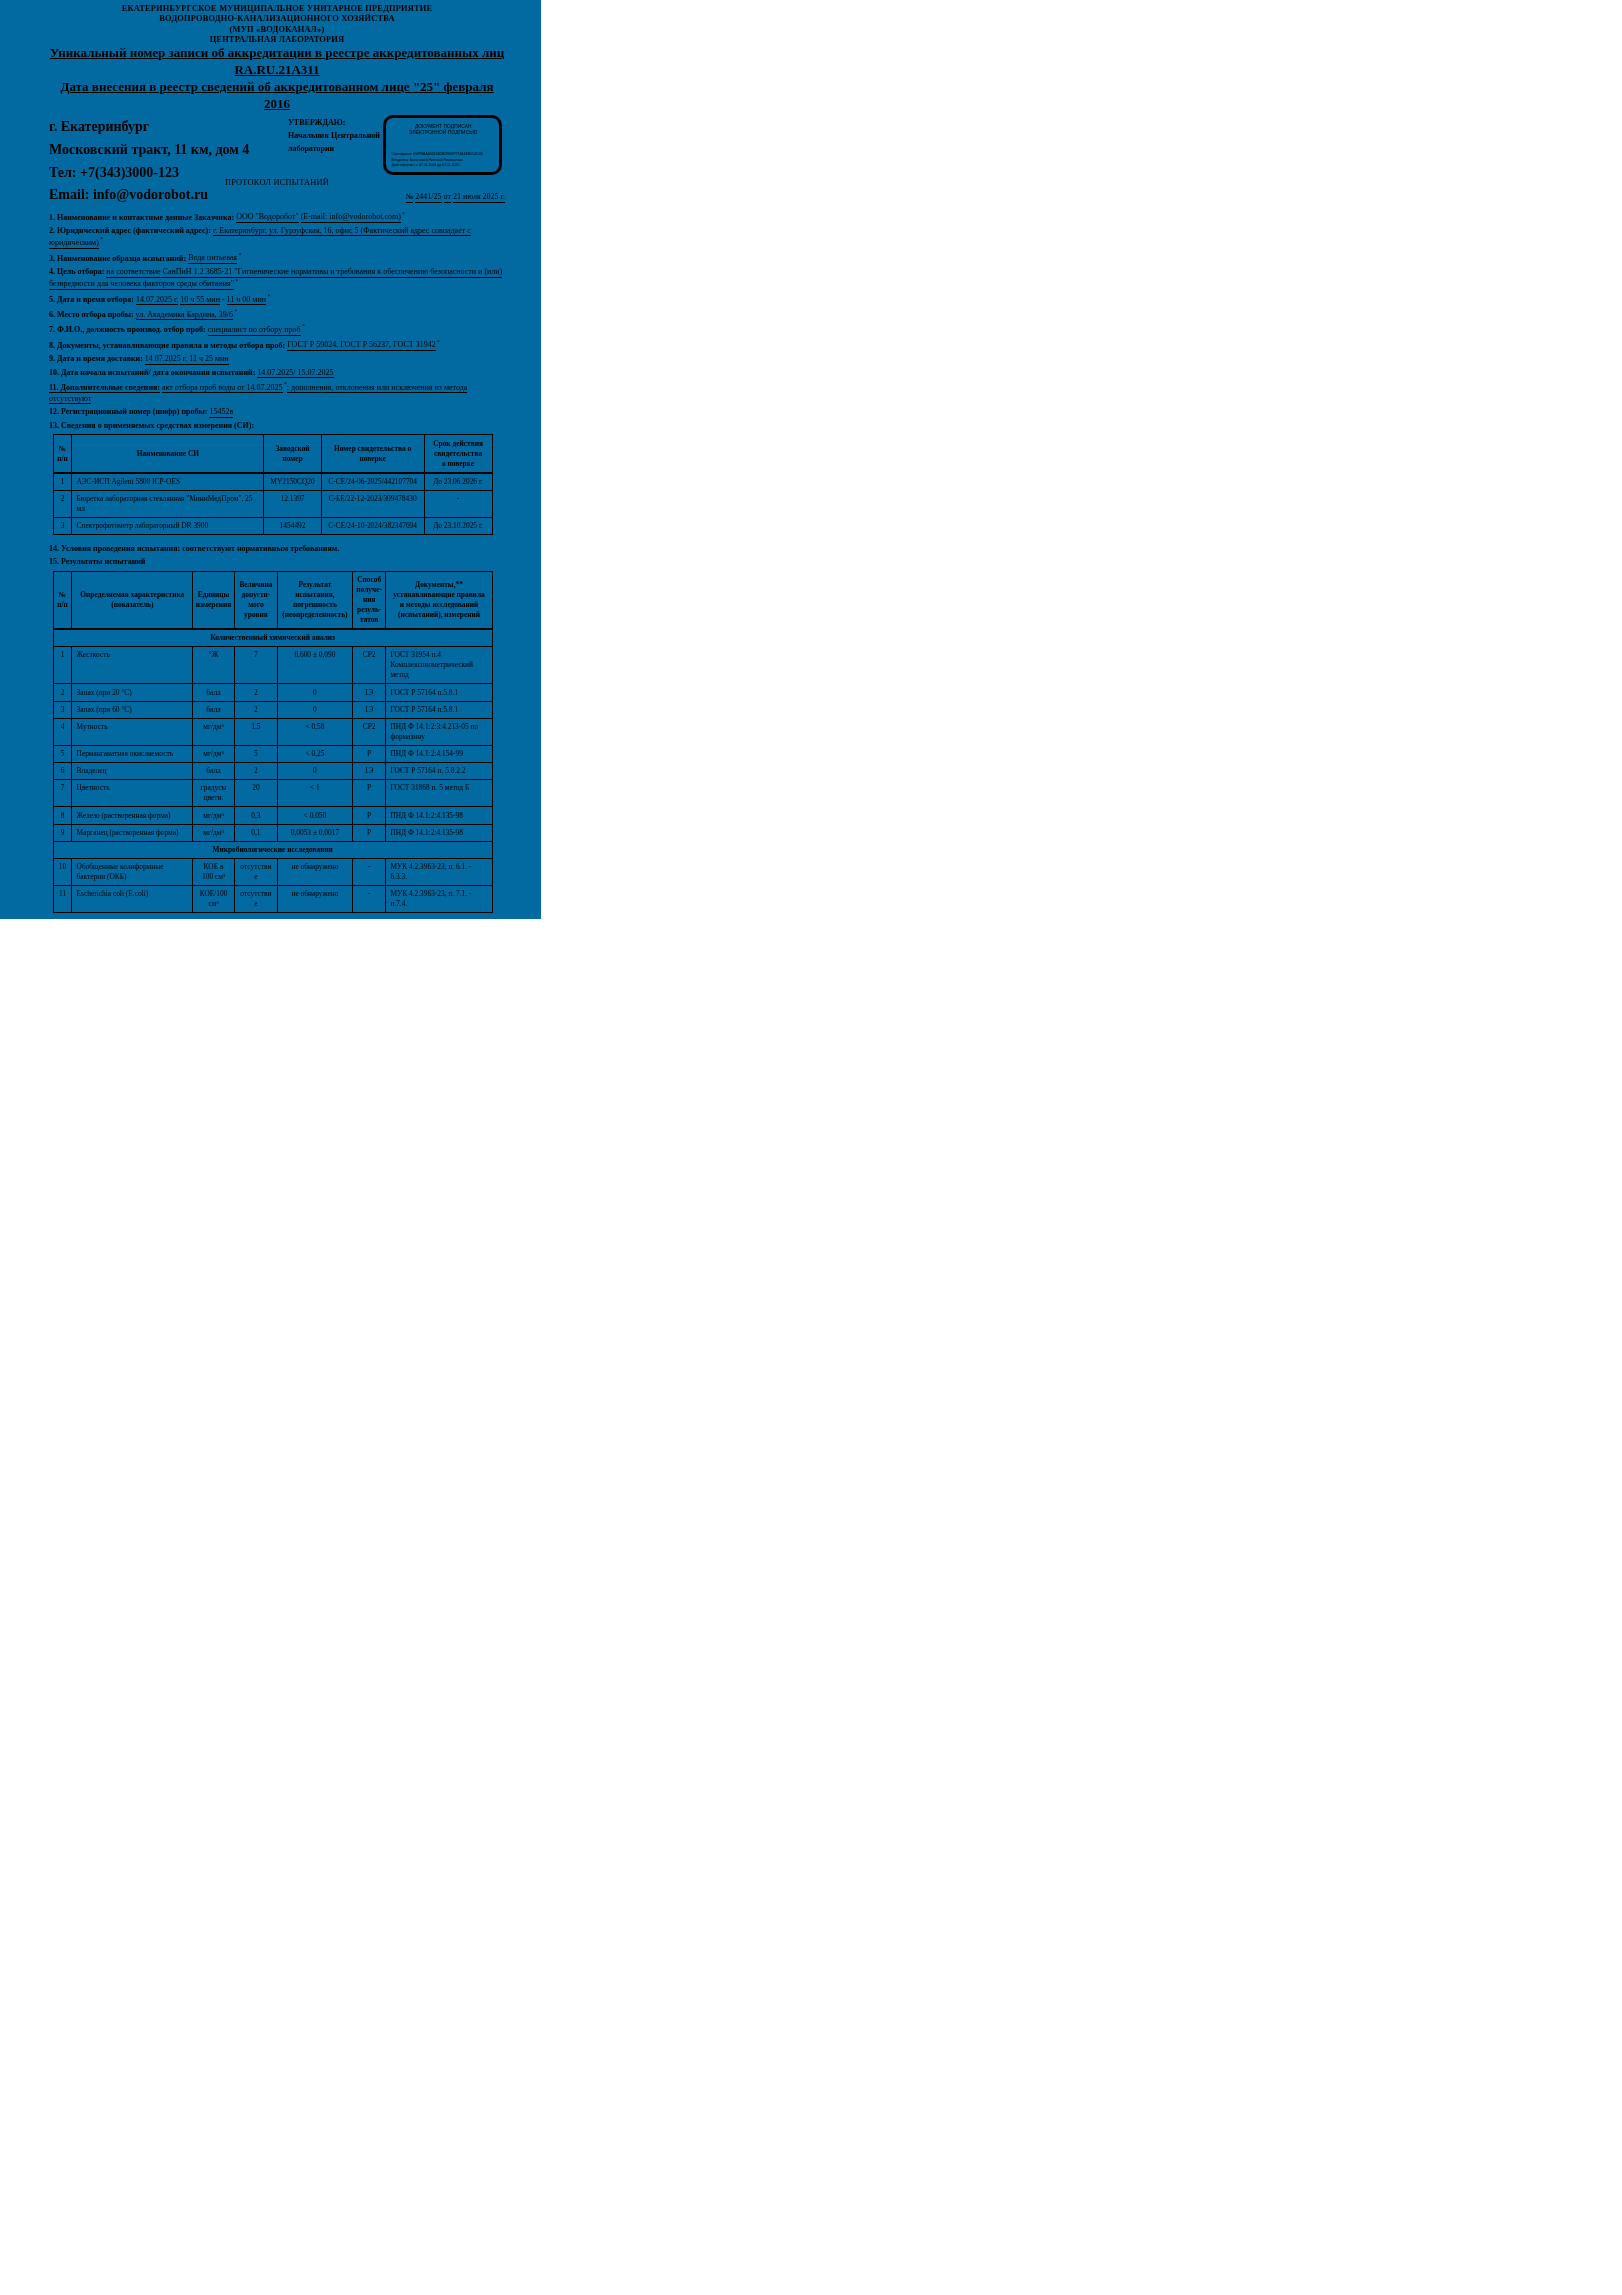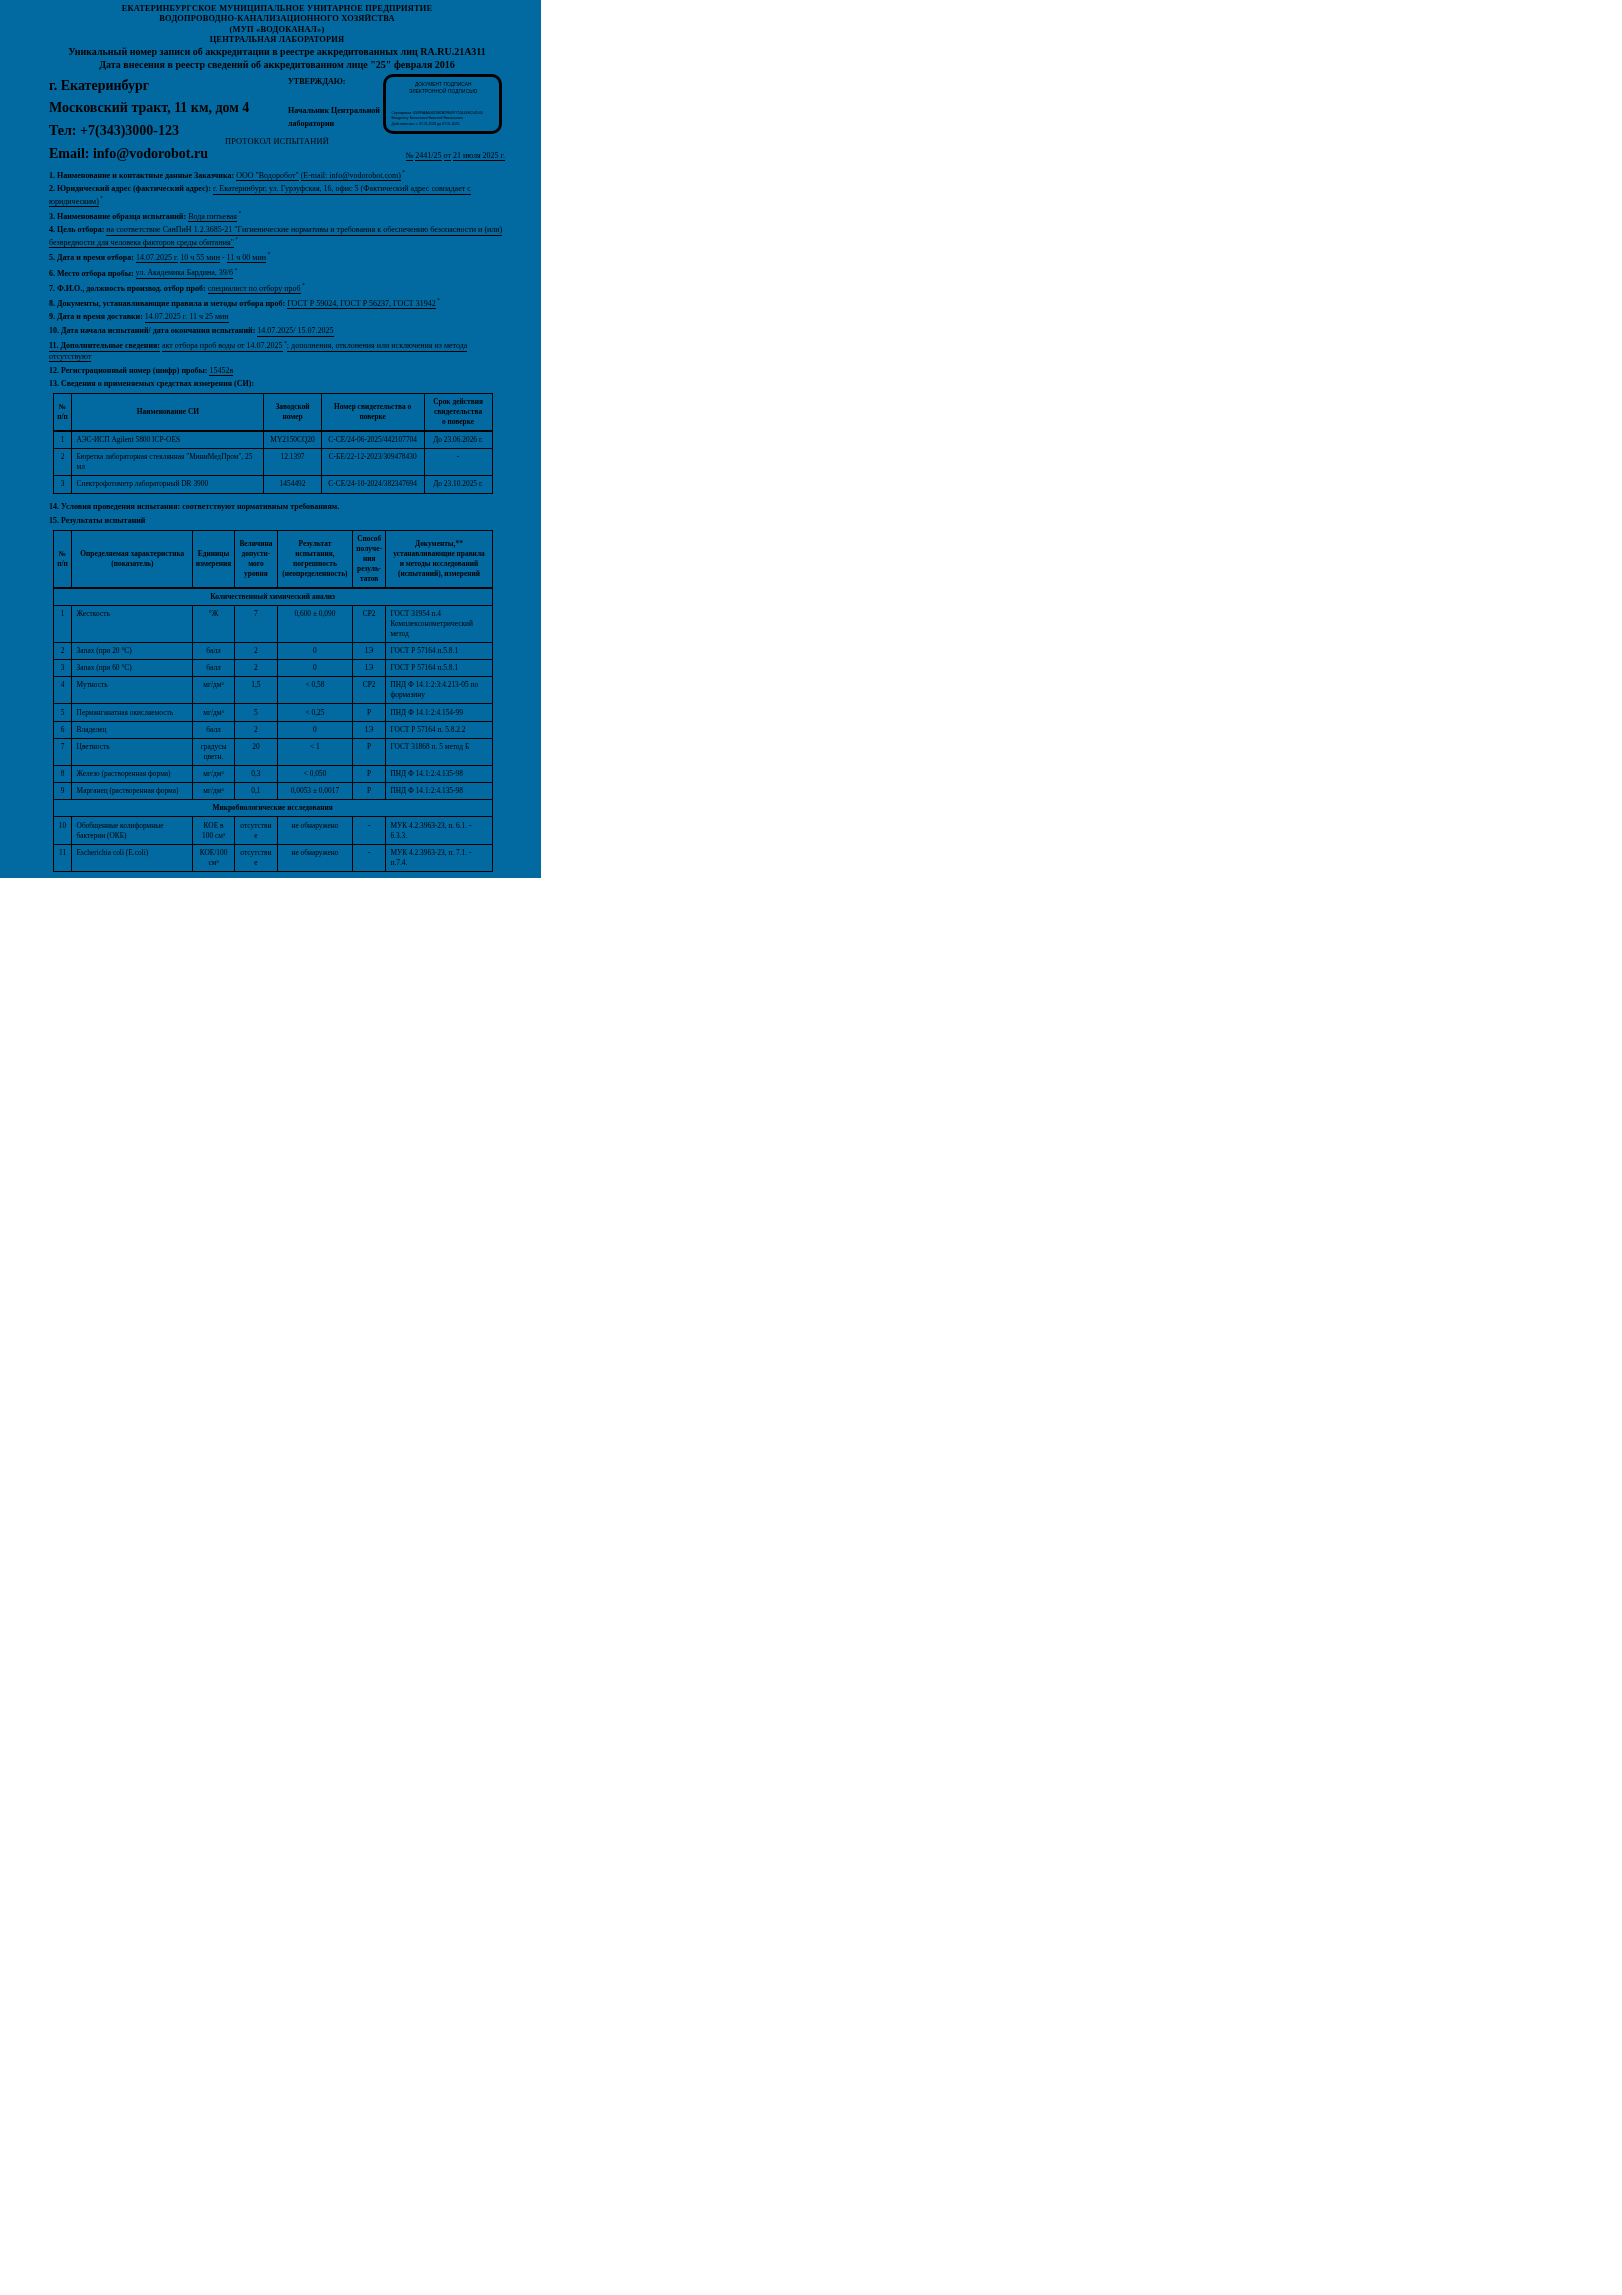--- a/index.html
+++ b/index.html
@@ -5,24 +5,24 @@
 <style>
   html,body{margin:0;padding:0;background:#ffffff;}
   .page{
     width:541px;min-height:765px;box-sizing:border-box;
     padding:4.1px 36px 6.1px 49px;
     background:#0369a1;color:#000;
     font-family:"Liberation Serif","DejaVu Serif",serif;
     font-size:8px;line-height:1.32;
   }
   .b{font-weight:bold;}
-  .pre{white-space:pre-line;margin-top:16px;}
+  .pre{white-space:pre-line;}
   .center-head{text-align:center;}
   .h1{font-weight:bold;font-size:8.4px;line-height:1.22;letter-spacing:0.2px;}
-  .h2{font-weight:bold;font-size:10px;line-height:1.3;}
+  .h2{font-weight:bold;font-size:13px;line-height:1.3;text-decoration:underline;}
   .info-row{position:relative;height:60px;margin-top:3.6px;}
   .contacts{position:absolute;left:0;top:0;font-weight:bold;font-size:14px;line-height:1.62;}
   .approval{position:absolute;left:239px;top:1px;font-weight:bold;font-size:8px;line-height:1.62;}
   .stamp{
     position:absolute;left:334px;top:-1px;width:119px;height:60px;box-sizing:border-box;
     border:3.6px solid #000;border-radius:10.2px;
     font-family:"Liberation Sans","DejaVu Sans",sans-serif;
     display:flex;flex-direction:column;justify-content:space-between;
     padding:5.6px 4.1px 3.6px 5.6px;
   }

